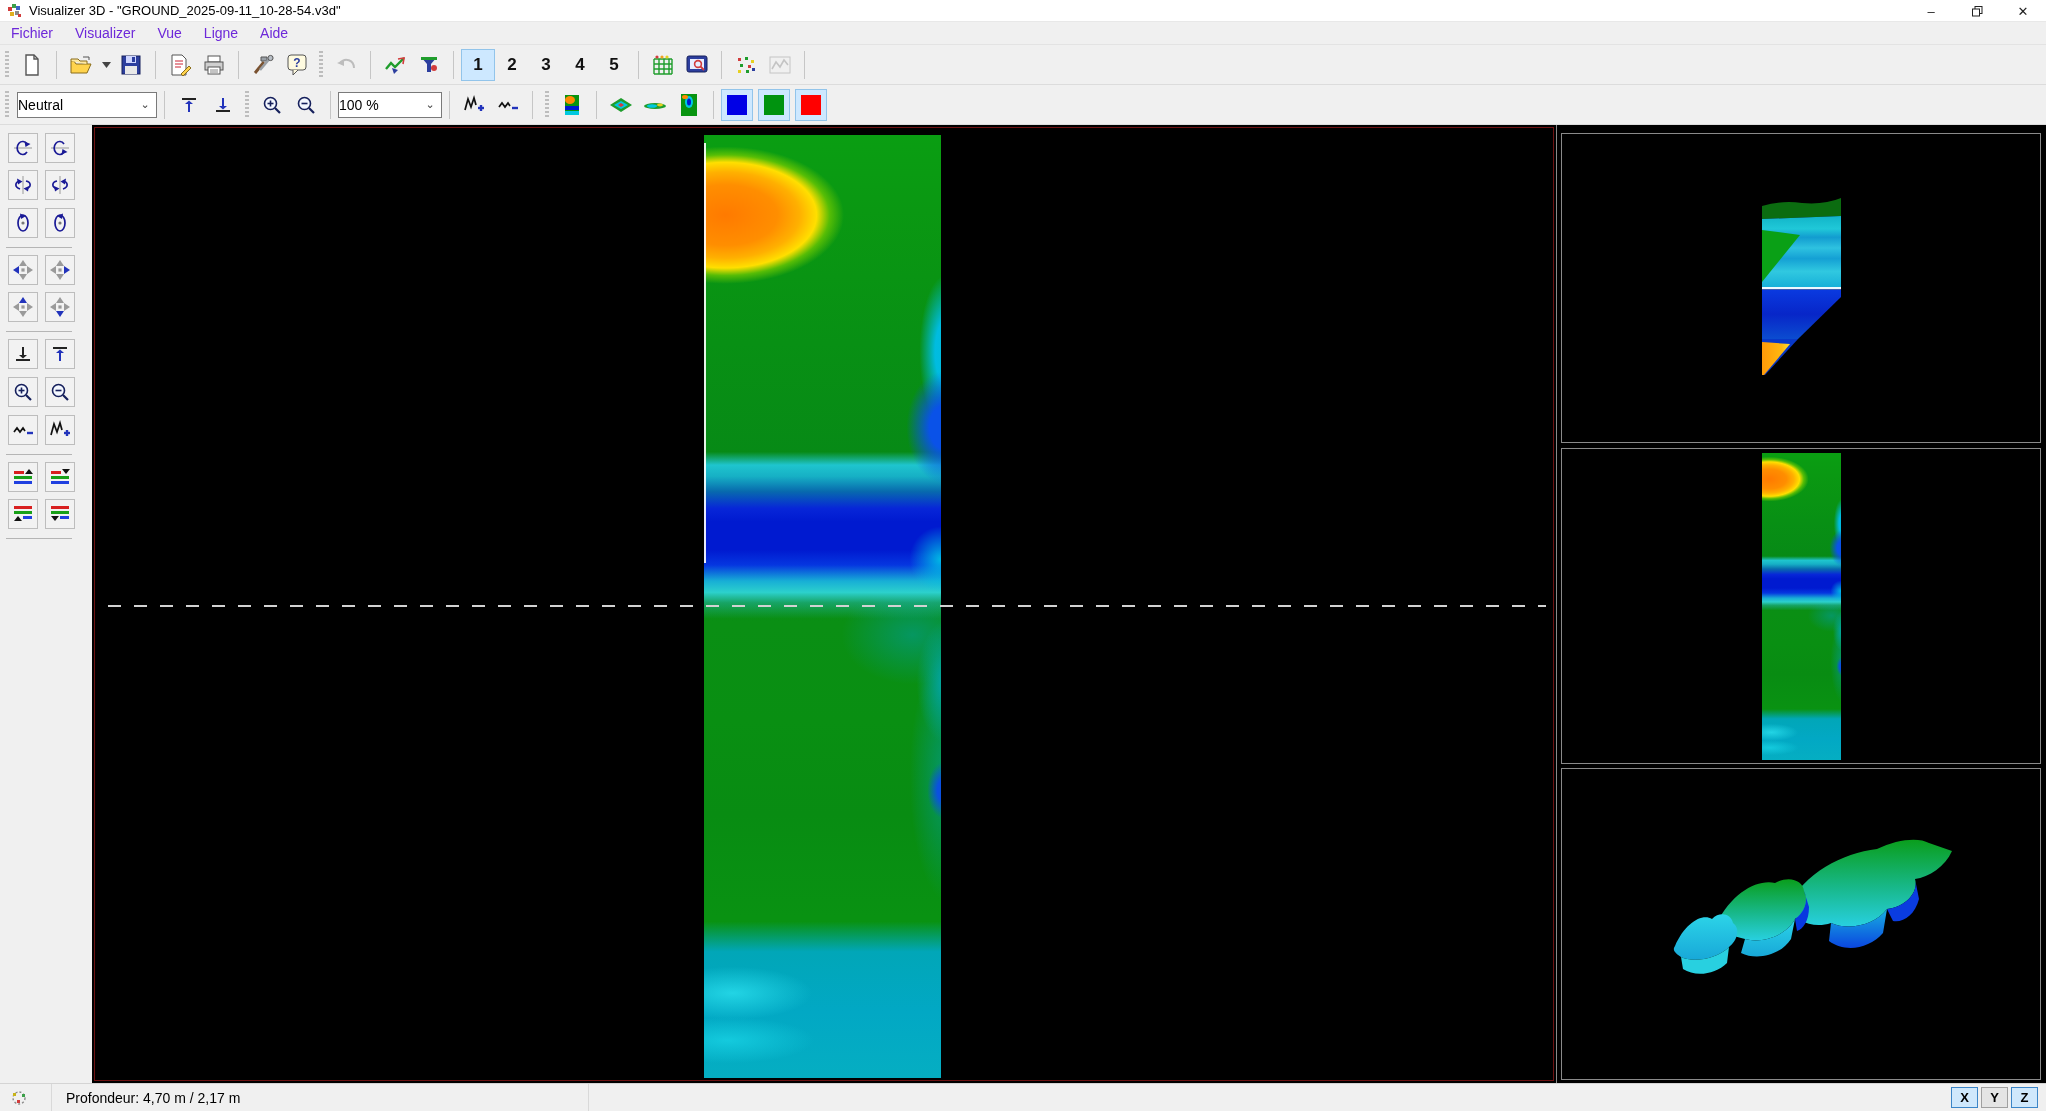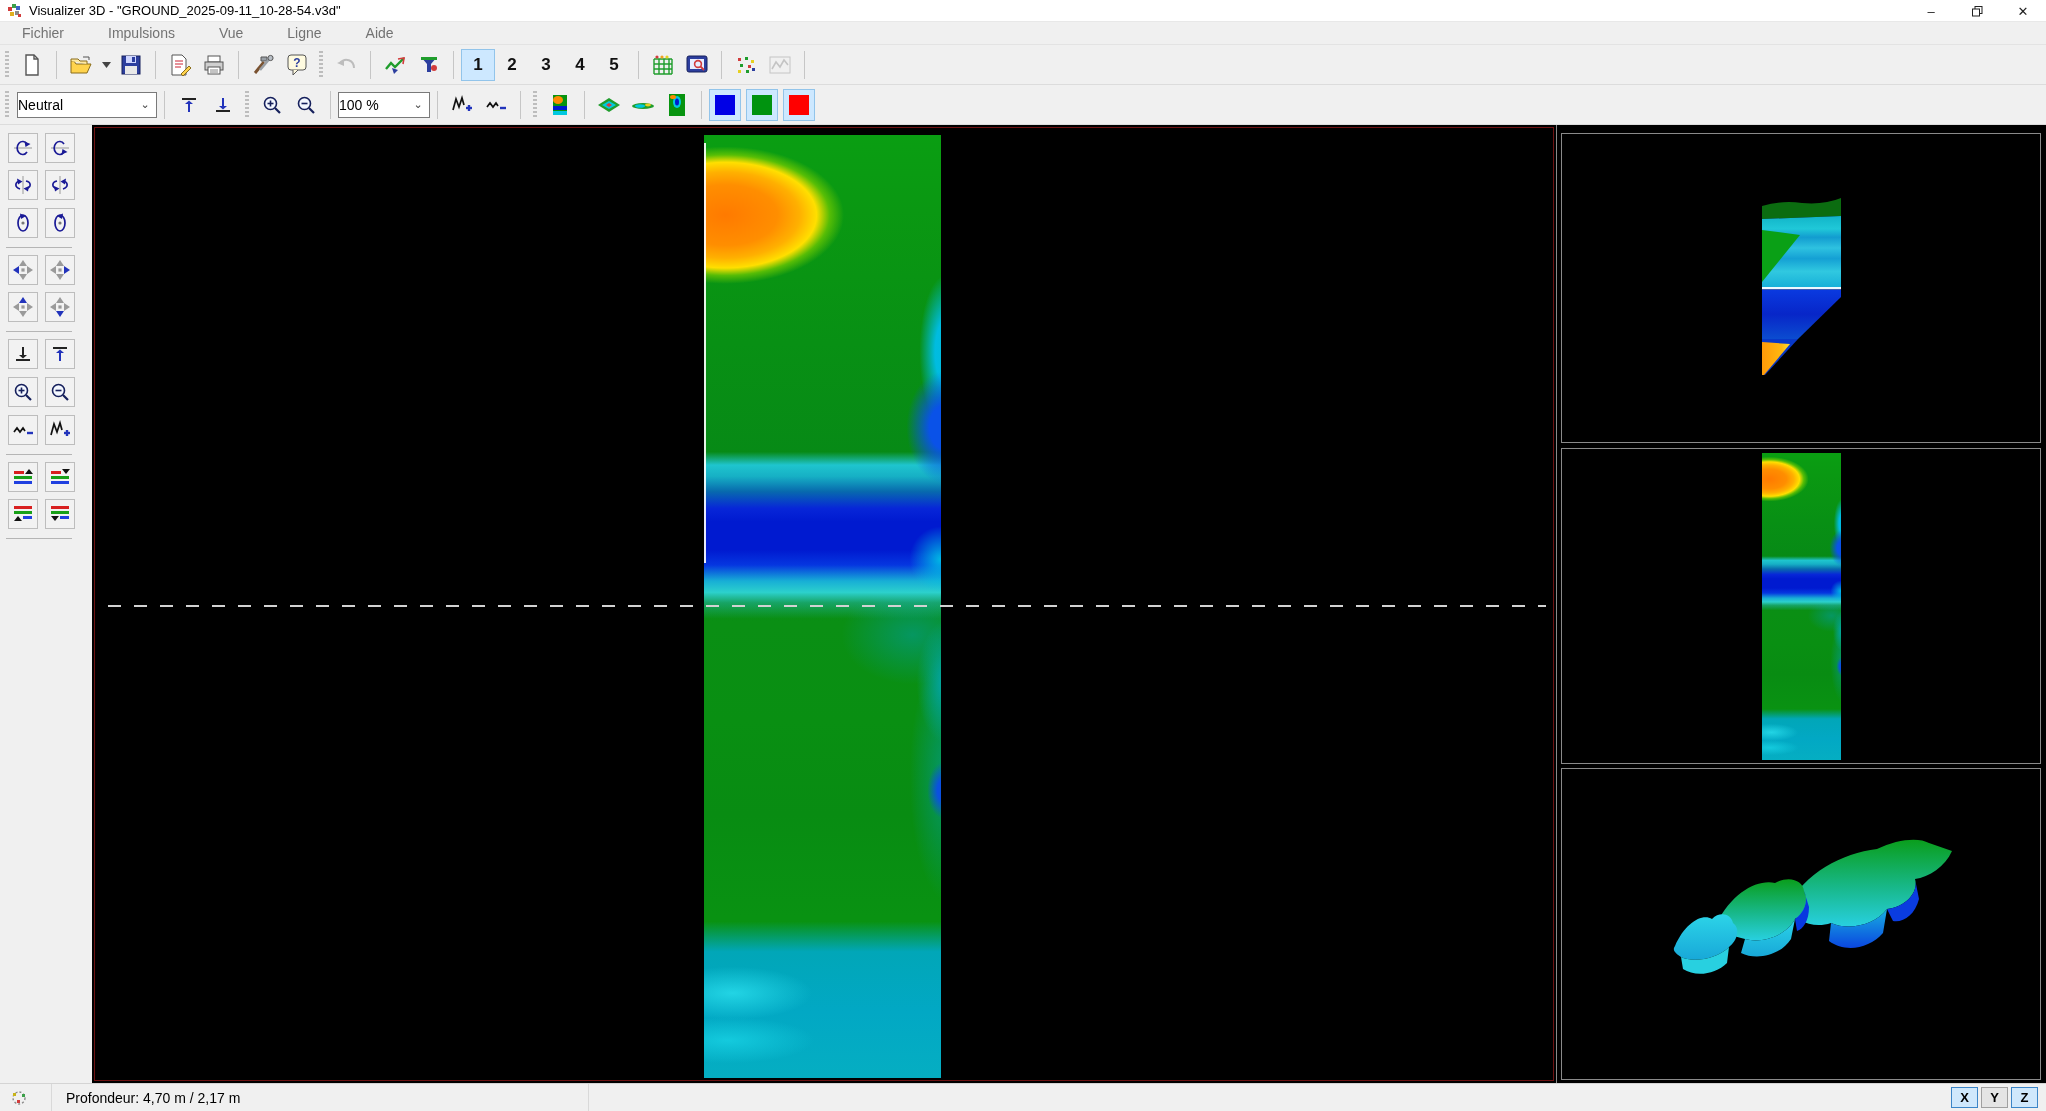--- a/index.html
+++ b/index.html
@@ -7,37 +7,37 @@
 
   
   .titlebar{position:absolute;left:0;top:0;width:100%;height:22px;background:#ffffff;display:flex;align-items:center;border-bottom:1px solid #e8e8e8;box-sizing:border-box;}
   .titlebar .app-icon{width:16px;height:16px;margin:0 6px 0 7px;}
   .titlebar .title-text{font-size:13px;color:#000;white-space:nowrap;}
   .win-controls{position:absolute;right:0;top:0;height:22px;display:flex;}
   .win-btn{width:46px;height:22px;display:flex;align-items:center;justify-content:center;font-size:13px;color:#222;}
 
   
   .menubar{position:absolute;left:0;top:22px;width:100%;height:23px;background:#f0f0f0;display:flex;align-items:center;border-bottom:1px solid #e3e3e3;box-sizing:border-box;}
-  .menu-item{padding:0 22px;font-size:14px;color:#737373;height:23px;line-height:23px;}
+  .menu-item{padding:0 11px;font-size:14px;color:#6d28d9;height:23px;line-height:23px;}
 
   
   .toolbar{position:absolute;left:0;width:100%;height:40px;background:#f0f0f0;display:flex;align-items:center;box-sizing:border-box;border-bottom:1px solid #dcdcdc;}
   .tb1{top:45px;}
   .tb2{top:85px;}
   .grip{width:4px;height:28px;margin:0 6px 0 5px;background:repeating-linear-gradient(180deg,#bdbdbd 0 2px,transparent 2px 4px);}
   .tsep{width:1px;height:28px;background:#c6c6c6;margin:0 7px;}
   .tbtn{width:34px;height:32px;display:flex;align-items:center;justify-content:center;box-sizing:border-box;border:1px solid transparent;}
   .tbtn.num{font-size:17px;font-weight:bold;color:#111;}
   .tbtn.active{background:#cde8ff;border:1px solid #92c4ea;}
   .tbtn.disabled{opacity:.45;filter:grayscale(1);}
   .combo{height:26px;background:#fff;border:1px solid #7a7a7a;display:flex;align-items:center;box-sizing:border-box;font-size:14px;color:#000;position:relative;}
   .combo .cv{flex:1;white-space:nowrap;}
   .combo .chev{width:22px;display:flex;align-items:center;justify-content:center;color:#444;font-size:11px;}
   .combo.w-neutral{width:140px;margin-left:2px;}
-  .combo.w-zoom{width:92px;}
+  .combo.w-zoom{width:104px;}
   .ctoggle{width:32px;height:32px;background:#cde8ff;border:1px solid #92c4ea;display:flex;align-items:center;justify-content:center;margin-right:5px;box-sizing:border-box;}
   .ctoggle .sq{width:20px;height:20px;}
 
   
   .content{position:absolute;left:0;top:125px;width:2046px;height:958px;background:#f0f0f0;}
 
   
   .toolbox{position:absolute;left:0;top:0;width:92px;height:958px;background:#f0f0f0;}
   .sbtn{position:absolute;width:30px;height:30px;background:#f2f2f2;border:1px solid #bdbdbd;box-sizing:border-box;display:flex;align-items:center;justify-content:center;}
   .ssep{position:absolute;left:6px;width:66px;height:1px;background:#b5b5b5;}
@@ -124,21 +124,21 @@
           </svg>
       </div>
       <div class="win-btn">
           <span>✕</span>
         </div>
     </div>
   </div>
 
   <div class="menubar">
     <span class="menu-item">Fichier</span>
-    <span class="menu-item">Impulsions</span>
+    <span class="menu-item">Visualizer</span>
     <span class="menu-item">Vue</span>
     <span class="menu-item">Ligne</span>
     <span class="menu-item">Aide</span>
   </div>
 
   <div class="toolbar tb1">
     <div class="grip"></div>
 
     <div class="tbtn">
       <svg width="20" height="22" viewBox="0 0 20 22">

